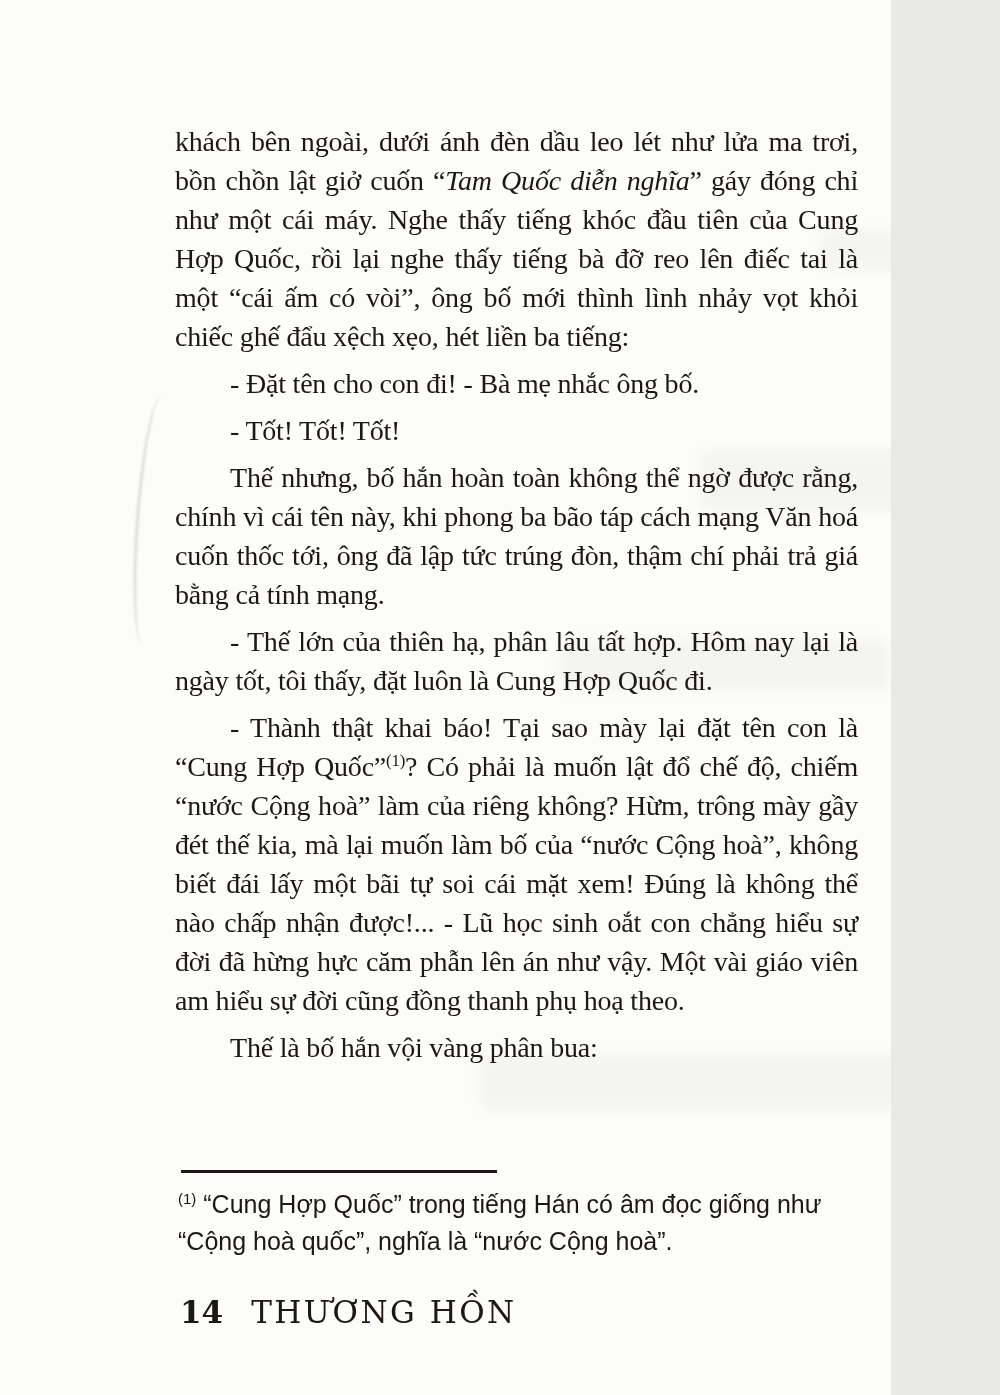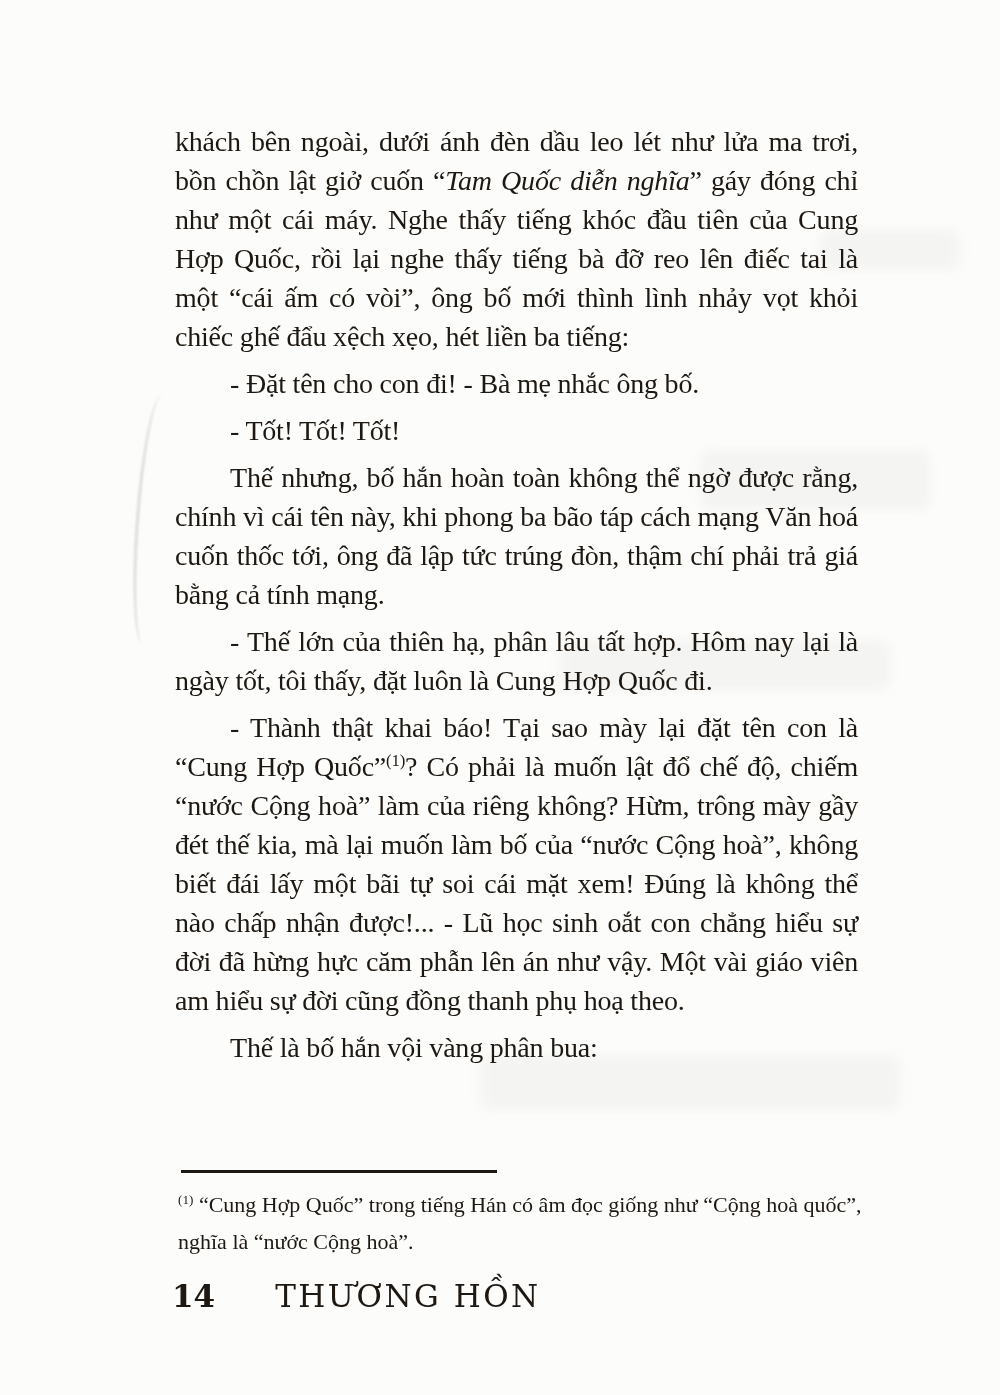--- a/index.html
+++ b/index.html
@@ -7,21 +7,21 @@
     --paper:#fcfcfa;
   }
   html,body{margin:0;padding:0;}
   body{
     width:1000px;height:1395px;
     background:#e9e9e7;
     font-family:"Liberation Serif", serif;
   }
   .page{
     position:relative;
-    width:1000px;height:1395px;
+    width:891px;height:1395px;
     background:var(--paper);
     color:var(--ink);
     overflow:hidden;
   }
   
   .scan-arc{
     position:absolute;left:136px;top:395px;width:30px;height:250px;
     border-left:3px solid rgba(110,110,105,0.22);
     border-radius:60% 0 0 55%;
     transform:rotate(4deg);
@@ -51,39 +51,40 @@
 
   .footnote-rule{
     position:absolute;
     left:181px;top:1170px;
     width:316px;height:3px;
     background:var(--ink);
   }
   .footnote{
     position:absolute;
     left:178px;top:1186px;width:690px;
-    font-family:Liberation Serif, serif;
-    font-size:22px;line-height:37px;
+    font-family:Liberation Sans, sans-serif;
+    font-size:25px;line-height:37px;
     text-align:left;
   }
   .footer{
     position:absolute;
-    left:172px;top:1278px;
-    display:flex;align-items:baseline;gap:60px;
+    left:180px;top:1278px;
+    display:flex;align-items:baseline;gap:28px;
   }
   .page-number{
     font-family:"DejaVu Serif", serif;
     font-size:31px;
     font-weight:600;
   }
   .running-title{
     font-family:"DejaVu Serif", serif;
     font-size:31px;
     letter-spacing:2.5px;
     font-weight:500;
+    margin-top:16px;
   }
 </style>
 </head>
 <body>
 
 <div class="page">
 
   <div class="scan-arc"></div>
   <div class="smudge s1"></div>
   <div class="smudge s2"></div>

